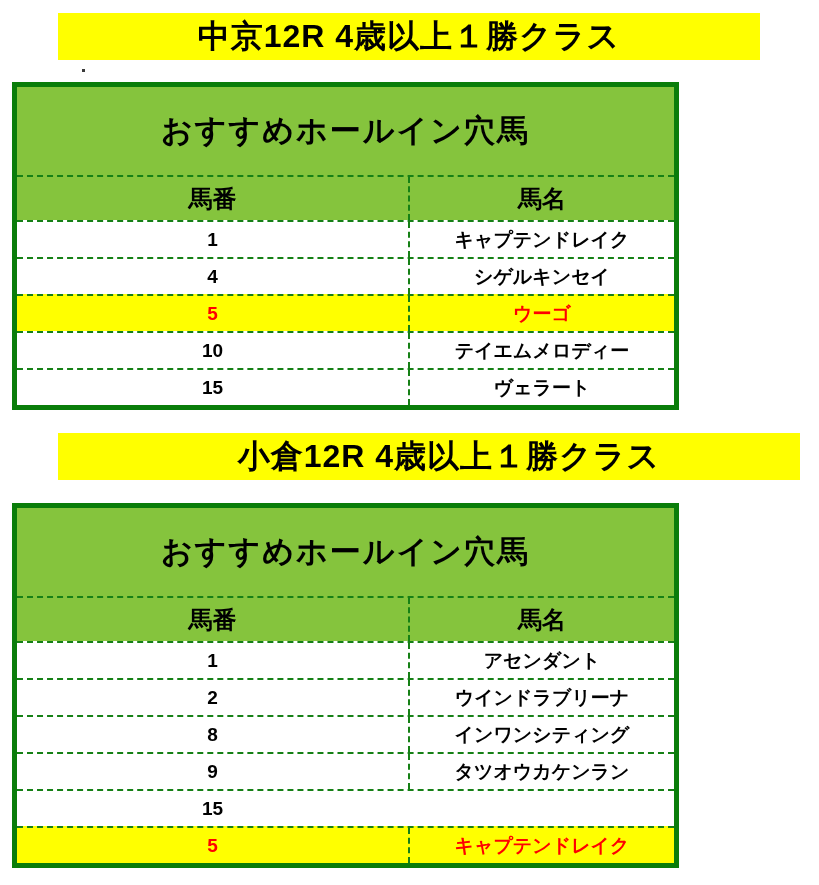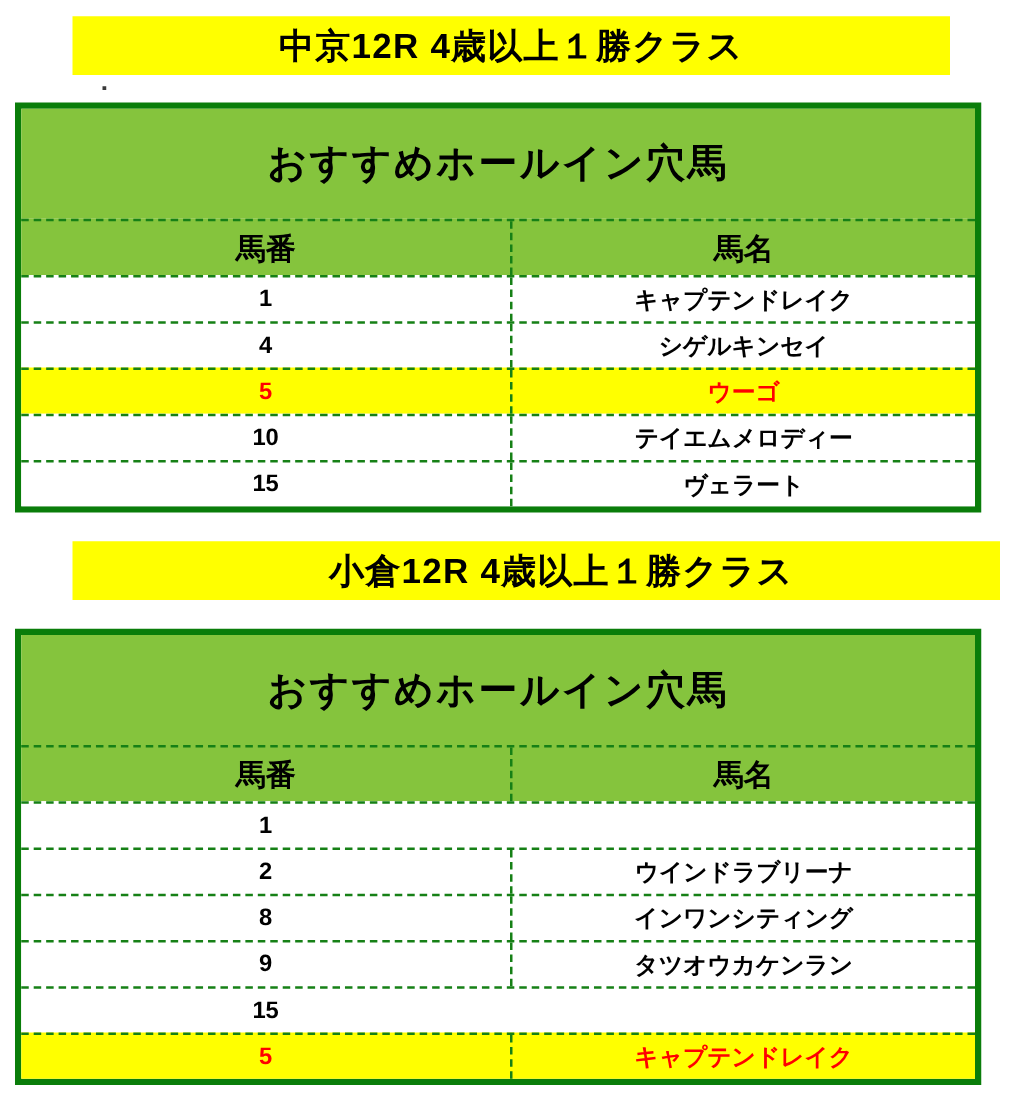--- a/index.html
+++ b/index.html
@@ -18,42 +18,42 @@
   
   .race-banner {
     position: absolute;
     left: 58px;
     width: 702px;
     height: 47px;
     background: #FFFF00;
     display: flex;
     align-items: center;
     justify-content: center;
-    font-size: 28px;
+    font-size: 32px;
     font-weight: bold;
     letter-spacing: 1px;
     white-space: nowrap;
   }
   #banner-1 { top: 13px; }
   #banner-2 { top: 433px; padding-left: 40px; }
 
   .stray-dot {
     position: absolute;
     left: 82px;
     top: 69px;
     width: 3px;
     height: 3px;
     background: #3a3a3a;
   }
 
   
   .recommend-table {
     position: absolute;
     left: 12px;
-    width: 773px;
+    width: 667px;
     box-sizing: border-box;
     border: 5px solid #0A7D0A;
     background: #ffffff;
   }
   #table-1 { top: 82px;  height: 328px; }
   #table-2 { top: 503px; height: 365px; }
 
   .table-title {
     height: 88px;
     background: #85C43D;
@@ -146,20 +146,21 @@
 <div class="recommend-table" id="table-2">
   <div class="table-title">おすすめホールイン穴馬</div>
 
   <div class="col-header-row">
     <div class="cell num">馬番</div>
     <div class="cell name">馬名</div>
   </div>
 
   <div class="t-row">
     <div class="cell num">1</div>
+    <div class="cell name">アセンダント</div>
   </div>
   <div class="t-row">
     <div class="cell num">2</div>
     <div class="cell name">ウインドラブリーナ</div>
   </div>
   <div class="t-row">
     <div class="cell num">8</div>
     <div class="cell name">インワンシティング</div>
   </div>
   <div class="t-row">

